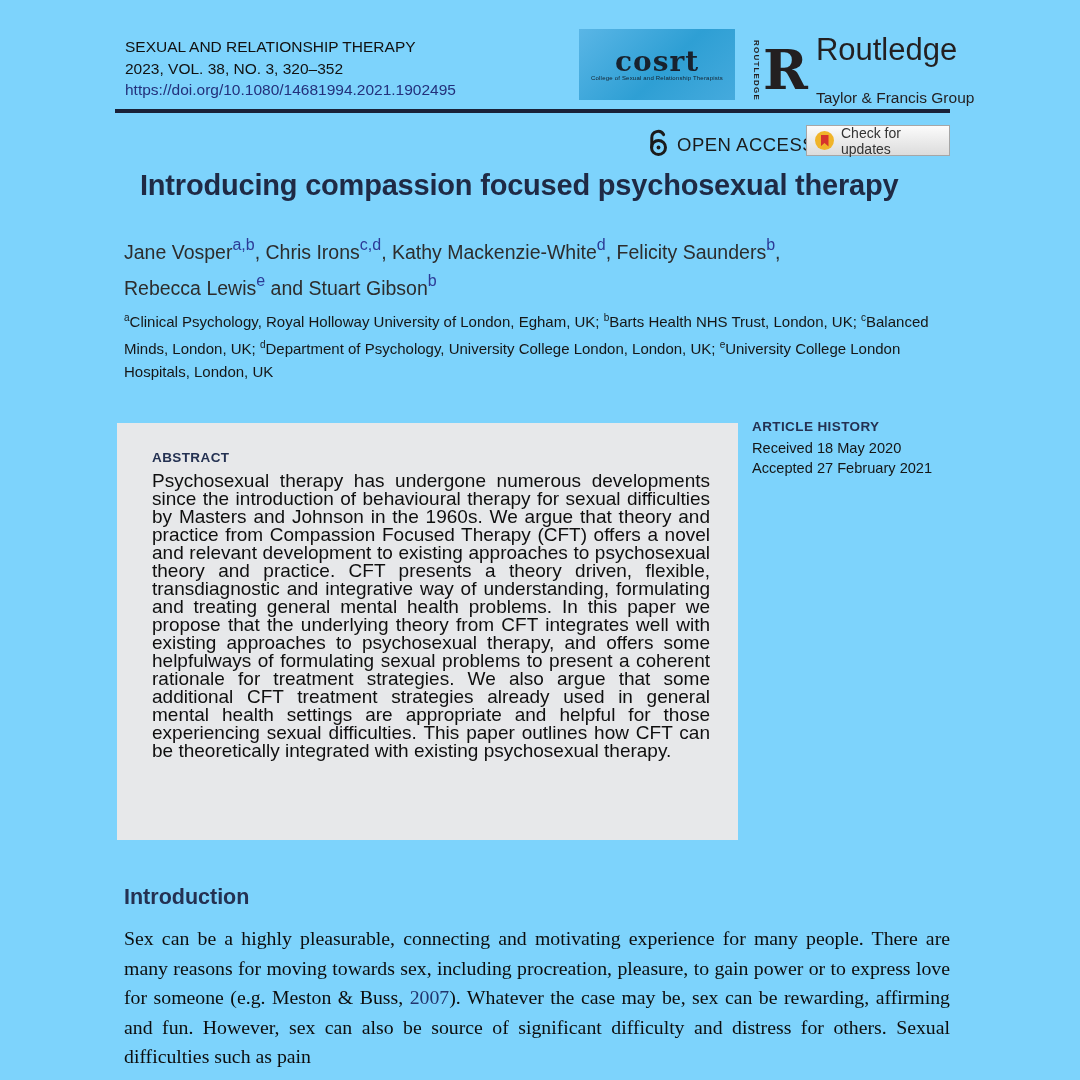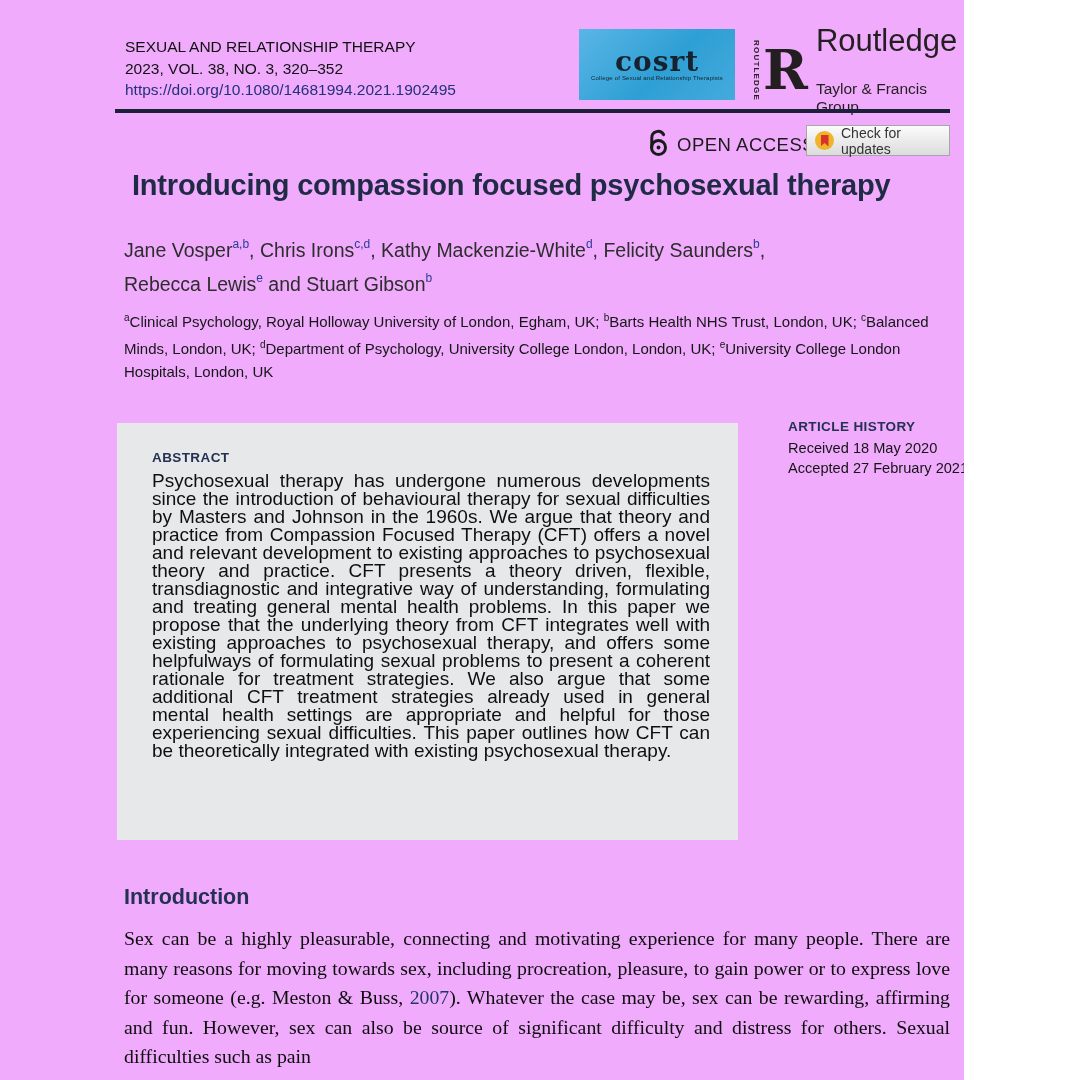--- a/index.html
+++ b/index.html
@@ -1,19 +1,19 @@
 <!DOCTYPE html>
 <html><head>
 <meta charset="utf-8">
 <style>
   * { margin:0; padding:0; box-sizing:border-box; }
   html,body { background:#ffffff; }
   .page {
-    position:relative; width:964px; height:1080px; overflow:hidden;
-    background:#f0abfc; font-family:"Liberation Sans", sans-serif;
+    position:relative; width:1080px; height:1080px; overflow:hidden;
+    background:#7dd3fc; font-family:"Liberation Sans", sans-serif;
   }
   
   .header-meta { position:absolute; left:125px; top:36px; font-size:15.5px; line-height:21.5px; color:#111; }
   .doi { color:#23307b; text-decoration:none; }
   
   .cosrt {
     position:absolute; left:579px; top:29px; width:156px; height:71px;
     background:linear-gradient(135deg,#5ab6e6 0%,#2e9fd4 55%,#45aadd 100%);
     display:flex; flex-direction:column; align-items:center; justify-content:center;
   }
@@ -39,34 +39,34 @@
     background:linear-gradient(#fbfbfb,#dcdcdc); border:1px solid #a6a6a6; border-radius:0;
     display:flex; align-items:center; gap:7px; padding:0 8px; cursor:pointer;
   }
   .cfu-icon { width:19px; height:19px; border-radius:50%; background:#f0b429; position:relative; flex:0 0 auto; }
   .cfu-icon::after {
     content:''; position:absolute; left:5.5px; top:3.5px; width:8px; height:12px;
     background:#d6332c; clip-path:polygon(0 0,100% 0,100% 100%,50% 70%,0 100%);
   }
   .cfu-label { font-size:14px; color:#333; }
   
-  .title { position:absolute; left:132px; top:169px; width:840px; font-size:29px; font-weight:bold; color:#1f2a45; letter-spacing:-.2px; }
+  .title { position:absolute; left:140px; top:169px; width:840px; font-size:29px; font-weight:bold; color:#1f2a45; letter-spacing:-.2px; }
   .authors { position:absolute; left:124px; top:231px; width:760px; font-size:19.5px; line-height:29.5px; color:#2d2d2d; }
-  .authors sup { font-size:12px; color:#2c3a96; position:relative; top:-1px; }
+  .authors sup { font-size:16px; color:#2c3a96; position:relative; top:-1px; }
   .affils { position:absolute; left:124px; top:306px; width:824px; font-size:15px; line-height:23px; color:#161616; }
   .affils sup { font-size:10px; color:#161616; }
   
   .abstract {
     position:absolute; left:117px; top:401px; width:621px; height:417px;
     background:#e7e8ea; padding:27px 28px 0 35px; overflow:hidden;margin-top:22px;
   }
   .mini-head { font-size:13.5px; font-weight:bold; color:#243152; letter-spacing:.4px; }
   .abstract-text { margin-top:7px; font-size:19px; line-height:18px; text-align:justify; color:#0f0f0f; }
   
-  .sidebar { position:absolute; left:788px; top:419px; width:206px; }
+  .sidebar { position:absolute; left:752px; top:419px; width:206px; }
   .sidebar .block + .block { margin-top:20px; }
   .side-txt { margin-top:4px; font-size:14.6px; line-height:20px; color:#151515; }
   
   .section-head { position:absolute; left:124px; top:885px; font-size:21.5px; font-weight:bold; color:#243152; }
   .body-para {
     position:absolute; left:124px; top:924px; width:826px;
     font-family:"Liberation Serif", serif; font-size:19.8px; line-height:29.6px;
     text-align:justify; color:#0d0d0d;
   }
   .cite { color:#22366e; text-decoration:none; }

